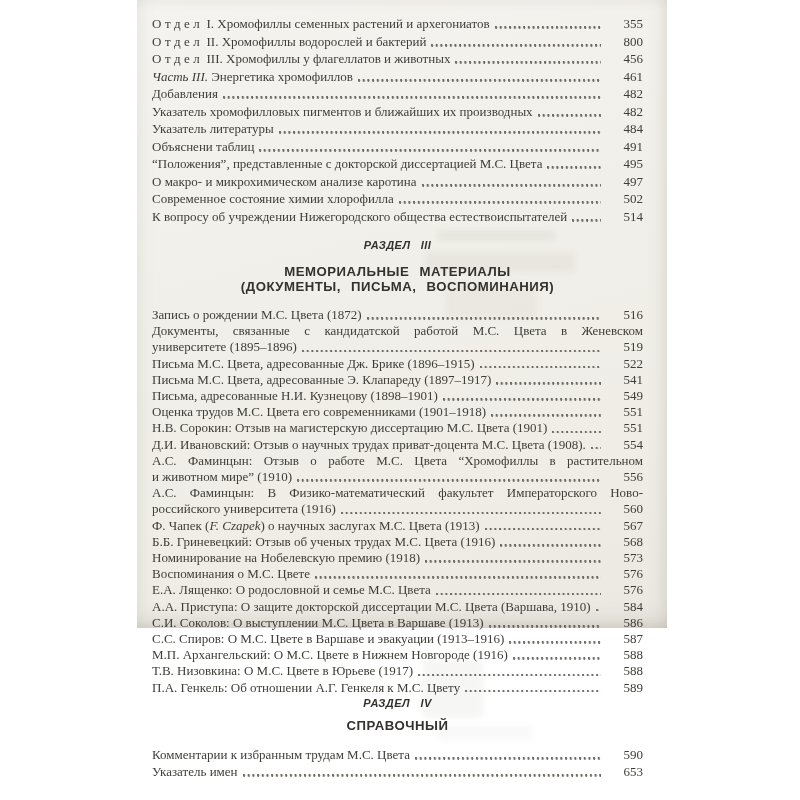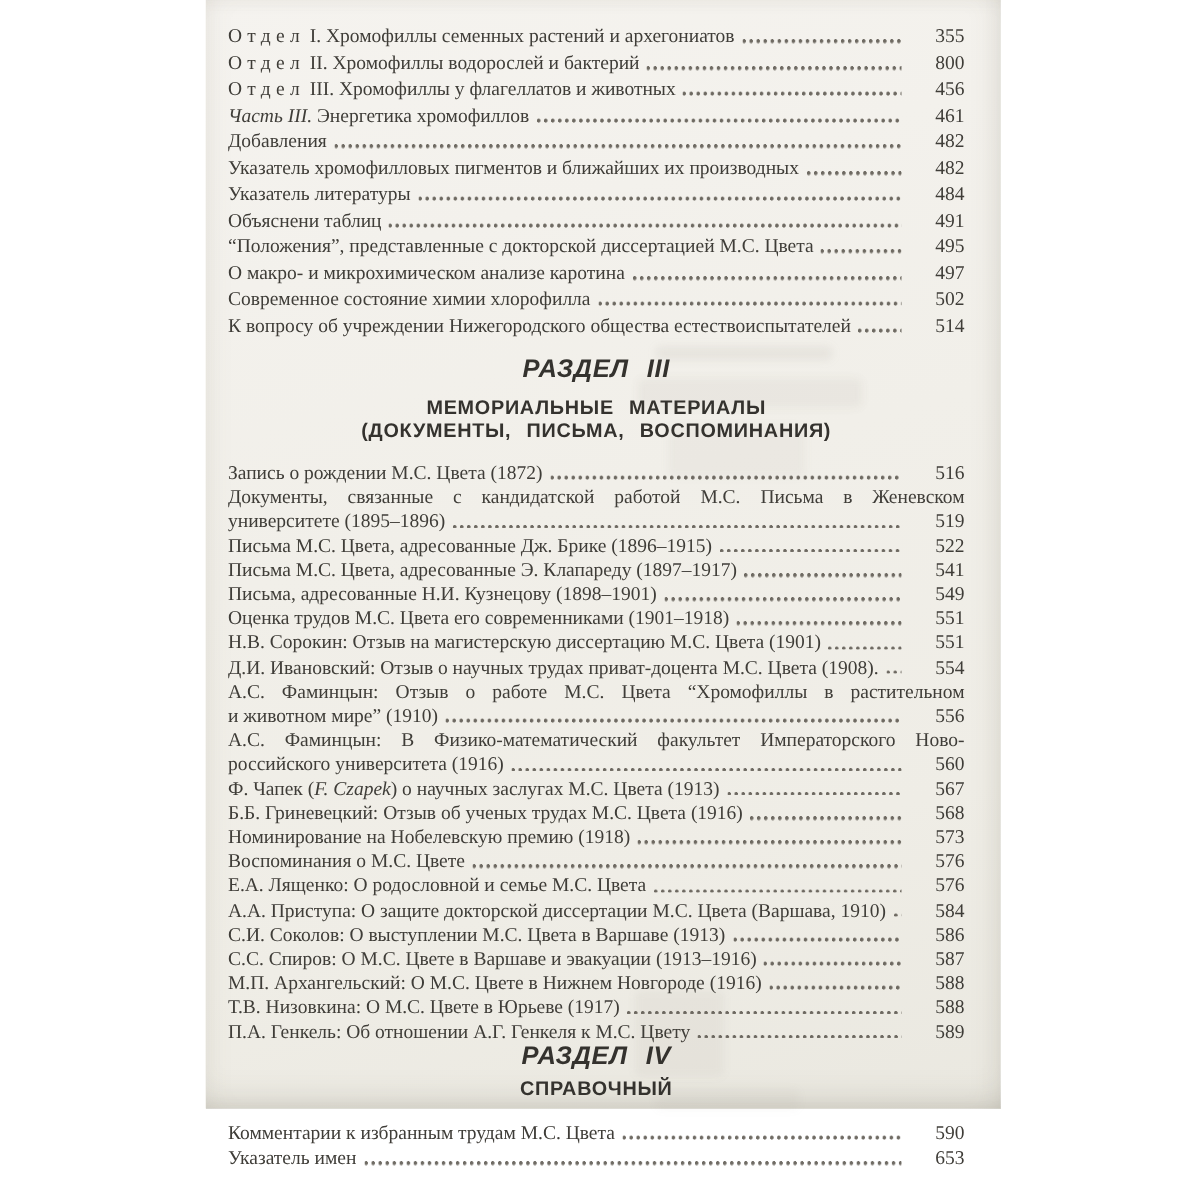--- a/index.html
+++ b/index.html
@@ -7,21 +7,21 @@
     width: 800px; height: 800px;
     background: #ffffff;
     overflow: hidden;
     font-family: "Liberation Serif", "DejaVu Serif", serif;
   }
   .canvas { position: relative; width: 800px; height: 800px; }
 
   
   .scan-page {
     position: absolute; left: 137px; top: 0;
-    width: 530px; height: 739px;
+    width: 530px; height: 628px;
     background: linear-gradient(165deg, #f5f3ef 0%, #f1efe9 45%, #efede6 75%, #eae8e0 100%);
     box-shadow:
       inset 0 -16px 24px -16px rgba(95, 88, 72, 0.28),
       inset -12px 0 26px -20px rgba(95, 88, 72, 0.30),
       inset 12px 0 26px -20px rgba(120, 112, 96, 0.18),
       inset 0 10px 18px -16px rgba(120, 112, 96, 0.12);
     color: var(--ink, #3f3d38);
   }
   .page-content {
     position: relative;
@@ -55,21 +55,21 @@
   #toc-sections section:nth-child(3) .section-header { }
   #toc-sections section:nth-child(3) .toc-entry-list { line-height: 17.2px; margin-top: 13px; }
 
   .section-header {
     text-align: center;
     font-family: "Liberation Sans", "DejaVu Sans", sans-serif;
     color: #34322e;
   }
   .section-kicker {
     font-weight: bold; font-style: italic;
-    font-size: 17px; line-height: 15px;
+    font-size: 11px; line-height: 15px;
     word-spacing: 7px; letter-spacing: 0.4px;
     margin-bottom: 11px;
   }
   #toc-sections section:nth-child(3) .section-kicker { margin-bottom: 7px; }
   .section-title {
     font-weight: bold;
     font-size: 13.2px; line-height: 15px;
     letter-spacing: 0.5px; word-spacing: 6px;
   }
 
@@ -209,21 +209,21 @@
           </div>
           <div class="toc-entry-list">
             <div class="toc-entry">
     <div class="entry-row">
       <span class="entry-text"><span class="">Запись о рождении М.С. Цвета (1872)</span></span>
       <span class="dot-leader"></span>
       <span class="page-number">516</span>
     </div>
   </div>
             <div class="toc-entry">
-    <div class="entry-wrap-line">Документы, связанные с кандидатской работой М.С. Письма в Женевском</div>
+    <div class="entry-wrap-line">Документы, связанные с кандидатской работой М.С. Цвета в Женевском</div>
               <div class="entry-row">
       <span class="entry-text"><span class="">университете (1895–1896)</span></span>
       <span class="dot-leader"></span>
       <span class="page-number">519</span>
     </div>
   </div>
             <div class="toc-entry">
     <div class="entry-row">
       <span class="entry-text"><span class="">Письма М.С. Цвета, адресованные Дж. Брике (1896–1915)</span></span>
       <span class="dot-leader"></span>

